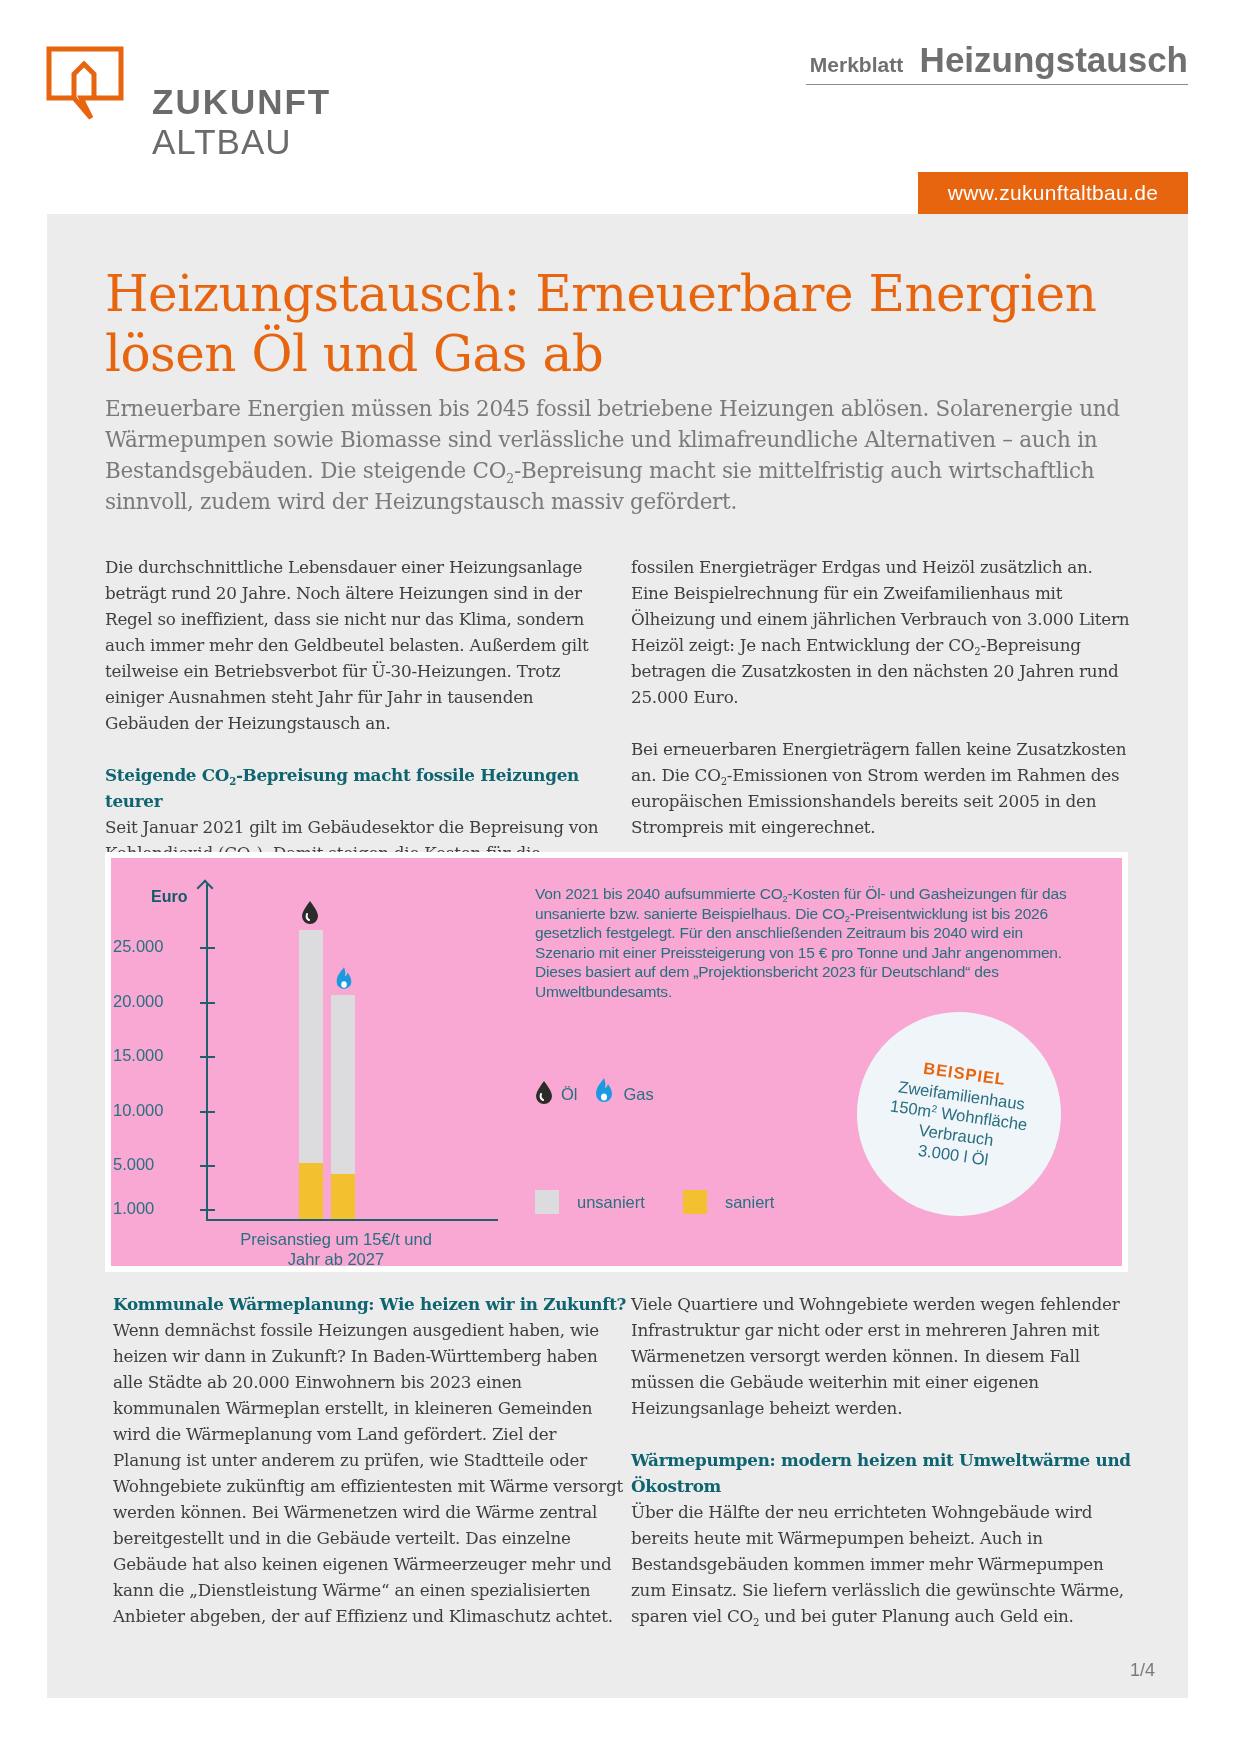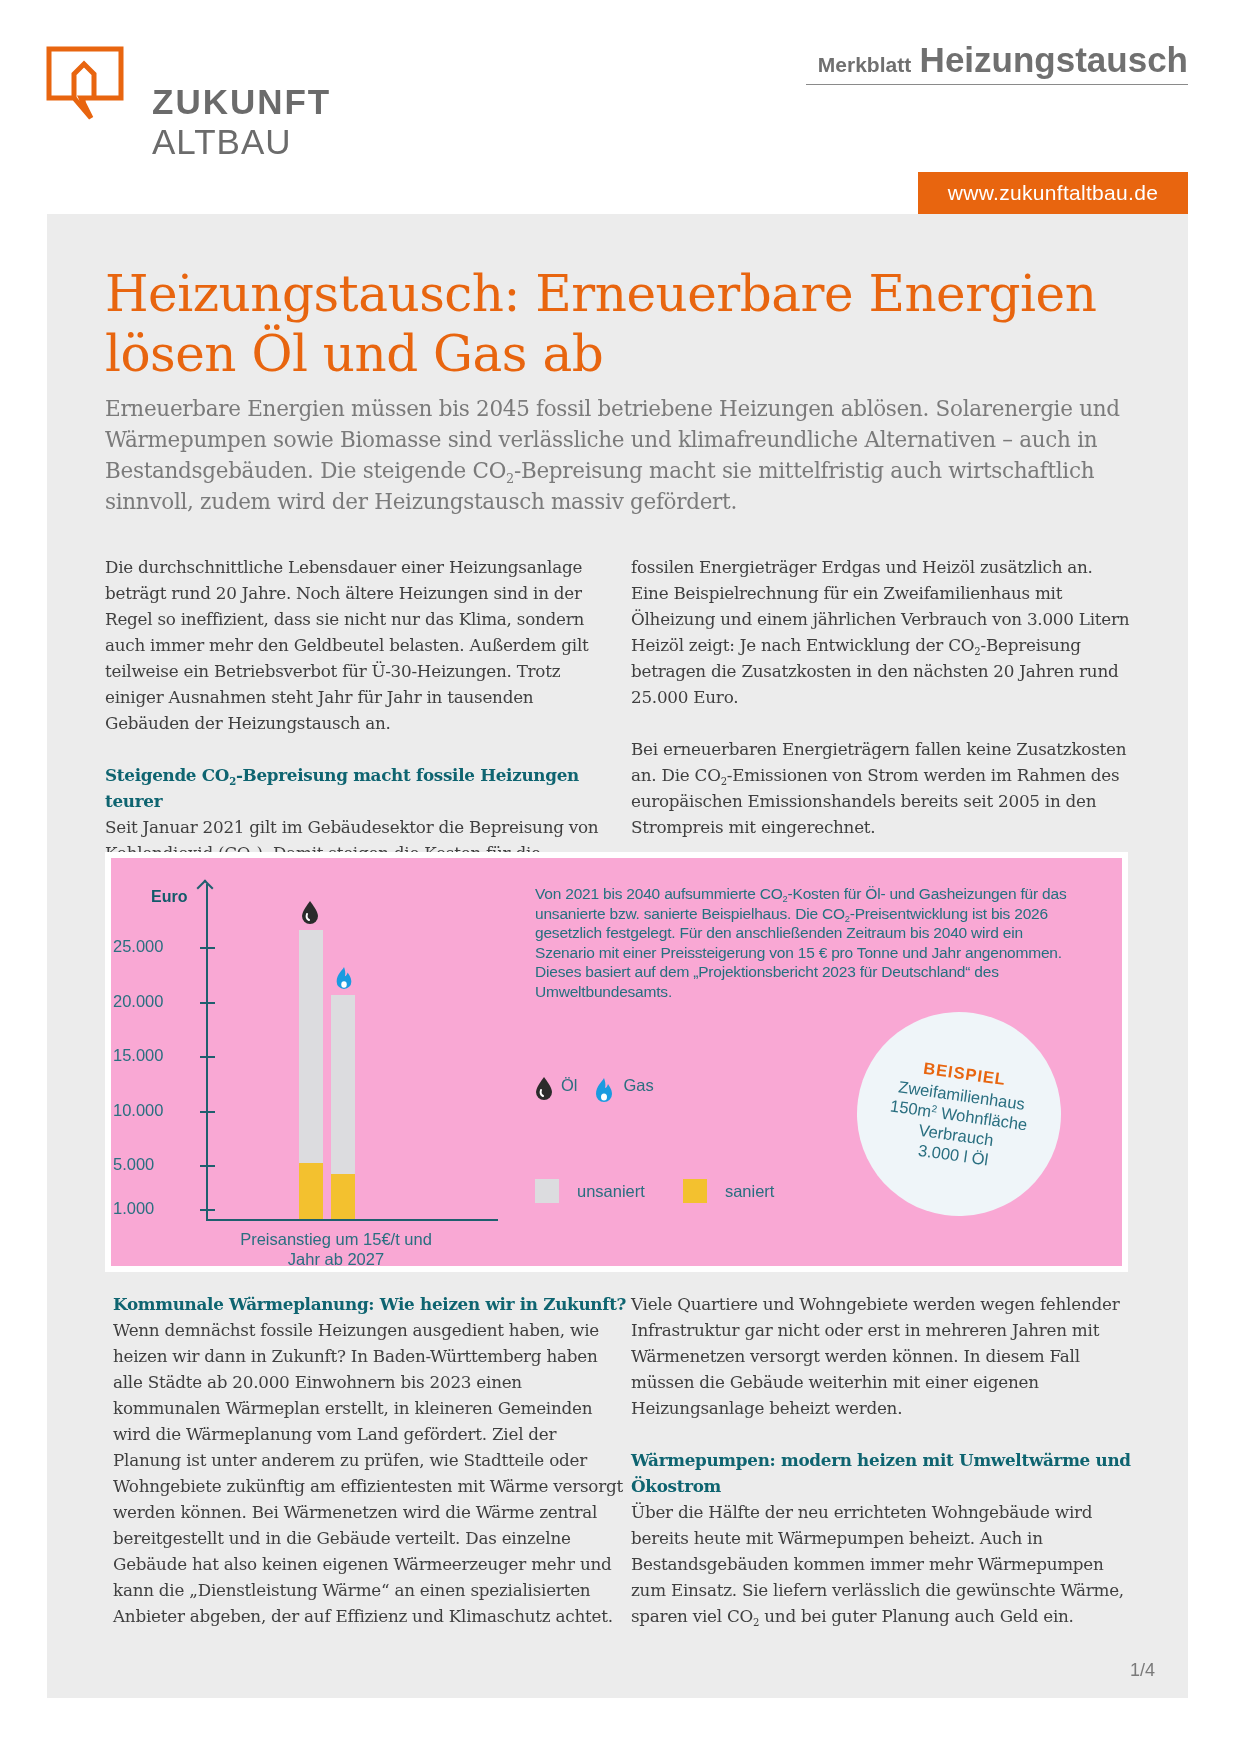--- a/index.html
+++ b/index.html
@@ -7,21 +7,21 @@
   body { position: relative; font-family: "DejaVu Serif", "Liberation Serif", serif; color: #3c3c3c; }
 
   .logo { position: absolute; left: 46px; top: 46px; width: 300px; height: 120px; }
   .logo svg { position: absolute; left: 0; top: 0; }
   .logo-text { position: absolute; left: 106px; top: 38px; font-family: "Liberation Sans", sans-serif; color: #6b6b6b; line-height: 1; }
   .logo-line1 { font-size: 35px; font-weight: bold; letter-spacing: 2px; }
   .logo-line2 { font-size: 35px; font-weight: normal; letter-spacing: 1px; margin-top: 5px; }
 
   .merkblatt { position: absolute; right: 52px; top: 40px; width: 382px; text-align: right; font-family: "Liberation Sans", sans-serif; color: #707070; border-bottom: 1.5px solid #8a8a8a; padding-bottom: 4px; white-space: nowrap; }
   .merkblatt .pre { font-size: 21px; font-weight: bold; }
-  .merkblatt .main { font-size: 35px; font-weight: bold; margin-left: 4px; }
+  .merkblatt .main { font-size: 35px; font-weight: bold; margin-left: 12px; }
 
   .url-badge { position: absolute; left: 918px; top: 172px; width: 270px; height: 58px; background: #e8650f; color: #ffffff; font-family: "Liberation Sans", sans-serif; font-size: 21px; line-height: 42px; text-align: center; letter-spacing: 0.3px; }
 
   .panel { position: absolute; left: 47px; top: 214px; width: 1141px; height: 1484px; background: #ececec; }
 
   .title { position: absolute; left: 105px; top: 252px; width: 1060px; font-family: "DejaVu Serif", serif; font-size: 50px; line-height: 60px; color: #e8650f; font-weight: normal; letter-spacing: -0.5px; margin-top: 12px; }
   .lead { position: absolute; left: 105px; top: 393px; width: 1050px; font-family: "DejaVu Serif", serif; font-size: 21.5px; line-height: 31px; color: #7a7a7a; letter-spacing: -0.3px; }
 
   .col { position: absolute; font-family: "DejaVu Serif", serif; font-size: 16.8px; line-height: 26px; color: #3f3f3f; letter-spacing: -0.25px; }
   .col p { margin-bottom: 26px; }
@@ -46,24 +46,24 @@
   .tick-label { position: absolute; width: 80px; left: 2px; font-size: 16.5px; color: #2a6f80; font-weight: normal; }
 
   .bar { position: absolute; width: 24px; }
   .bar .seg-u { position: absolute; left: 0; right: 0; background: #dcdcdf; }
   .bar .seg-s { position: absolute; left: 0; right: 0; bottom: 0; background: #f3c12f; }
 
   .xcat { position: absolute; left: 125px; top: 371px; width: 200px; text-align: center; font-size: 16.5px; line-height: 20px; color: #2a6f80; }
 
   .chart-note { position: absolute; left: 424px; top: 26px; width: 550px; font-size: 15.5px; line-height: 19.5px; color: #24707f; letter-spacing: -0.2px; }
 
-  .legend-fuel { position: absolute; left: 424px; top: 218px; display: flex; align-items: flex-start; font-size: 16.5px; color: #2a6f80; }
+  .legend-fuel { position: absolute; left: 424px; top: 218px; display: flex; align-items: flex-end; font-size: 16.5px; color: #2a6f80; }
   .legend-fuel .lbl { margin: 0 14px 0 8px; }
   .legend-note { position: absolute; left: 424px; top: 254px; width: 250px; font-size: 16.5px; line-height: 19.5px; color: #2a6f80; }
-  .legend-swatches { position: absolute; left: 424px; top: 321px; display: flex; align-items: center; font-size: 16.5px; color: #2a6f80; }
+  .legend-swatches { position: absolute; left: 424px; top: 332px; display: flex; align-items: center; font-size: 16.5px; color: #2a6f80; }
   .swatch { width: 24px; height: 24px; display: inline-block; }
   .swatch-label { margin: 0 38px 0 18px; }
 
   .badge-circle { position: absolute; left: 746px; top: 154px; width: 204px; height: 204px; border-radius: 50%; background: #eff5f9; display: flex; flex-direction: column; align-items: center; justify-content: center; transform: rotate(8deg); text-align: center; }
   .badge-circle .b-title { font-size: 16.5px; font-weight: bold; color: #e8650f; letter-spacing: 1px; margin-bottom: 2px; }
   .badge-circle .b-line { font-size: 16.5px; line-height: 20px; color: #2a6f80; }
 
   .page-num { position: absolute; left: 1130px; top: 1660px; font-family: "Liberation Sans", sans-serif; font-size: 18px; color: #7a7a7a; }
 </style>
 </head>

